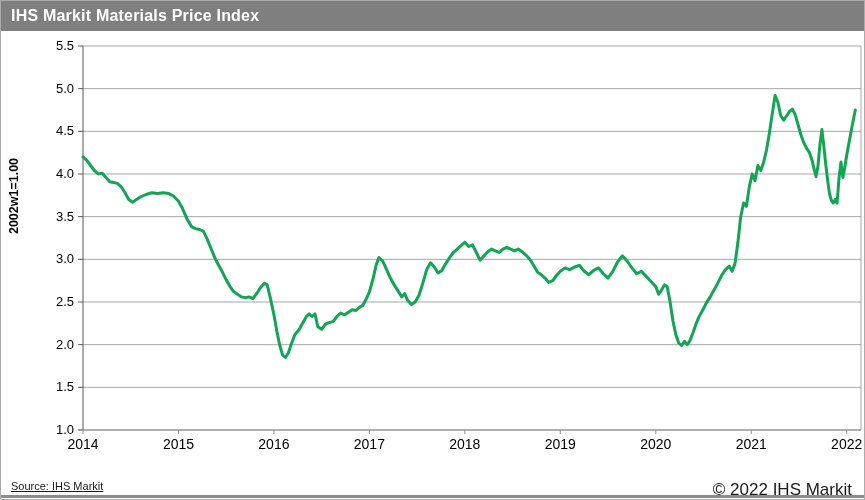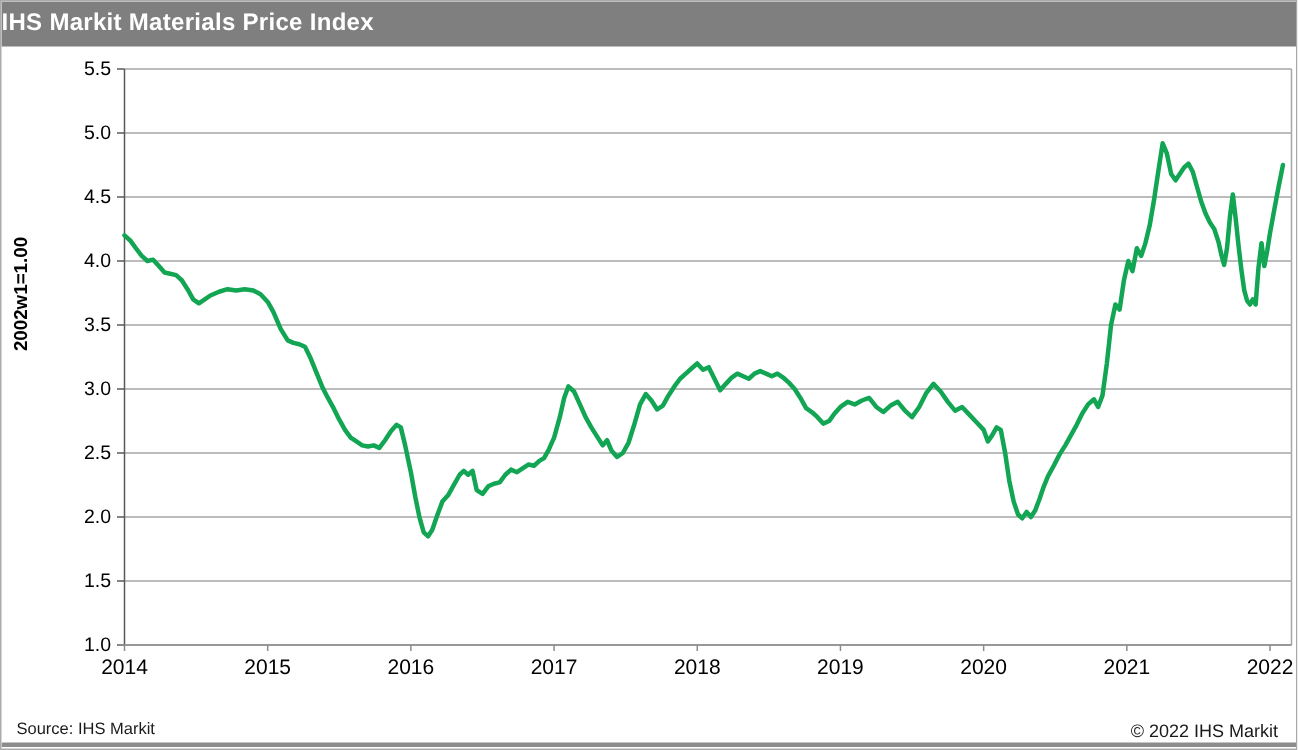--- a/index.html
+++ b/index.html
@@ -11,31 +11,32 @@
     background:#ffffff;
     font-family:"Liberation Sans", sans-serif;
     overflow:hidden;
   }
   #title-bar{
     position:absolute;left:0;top:0;right:0;height:30px;
     background:#7f7f7f;
     color:#ffffff;
     font-size:16px;font-weight:bold;
     line-height:30px;
+    padding-left:10px;
     letter-spacing:.2px;
   }
   #chart-wrap{position:absolute;left:0;top:30px;width:735px;height:445px;}
   svg text{font-family:"Liberation Sans", sans-serif;}
   #footer-source{
     position:absolute;left:10px;top:479px;
-    font-size:11px;color:#1a1a1a;
+    font-size:11px;color:#1a1a1a;text-decoration:underline;
   }
   #footer-copyright{
     position:absolute;right:12px;top:479px;
-    font-size:12px;color:#1a1a1a;
+    font-size:17px;color:#1a1a1a;
   }
   #bottom-bar{
     position:absolute;left:0;right:0;bottom:1px;height:3px;
     background:#8c8c8c;
   }
 </style>
 </head>
 <body>
 
 <div id="frame">

